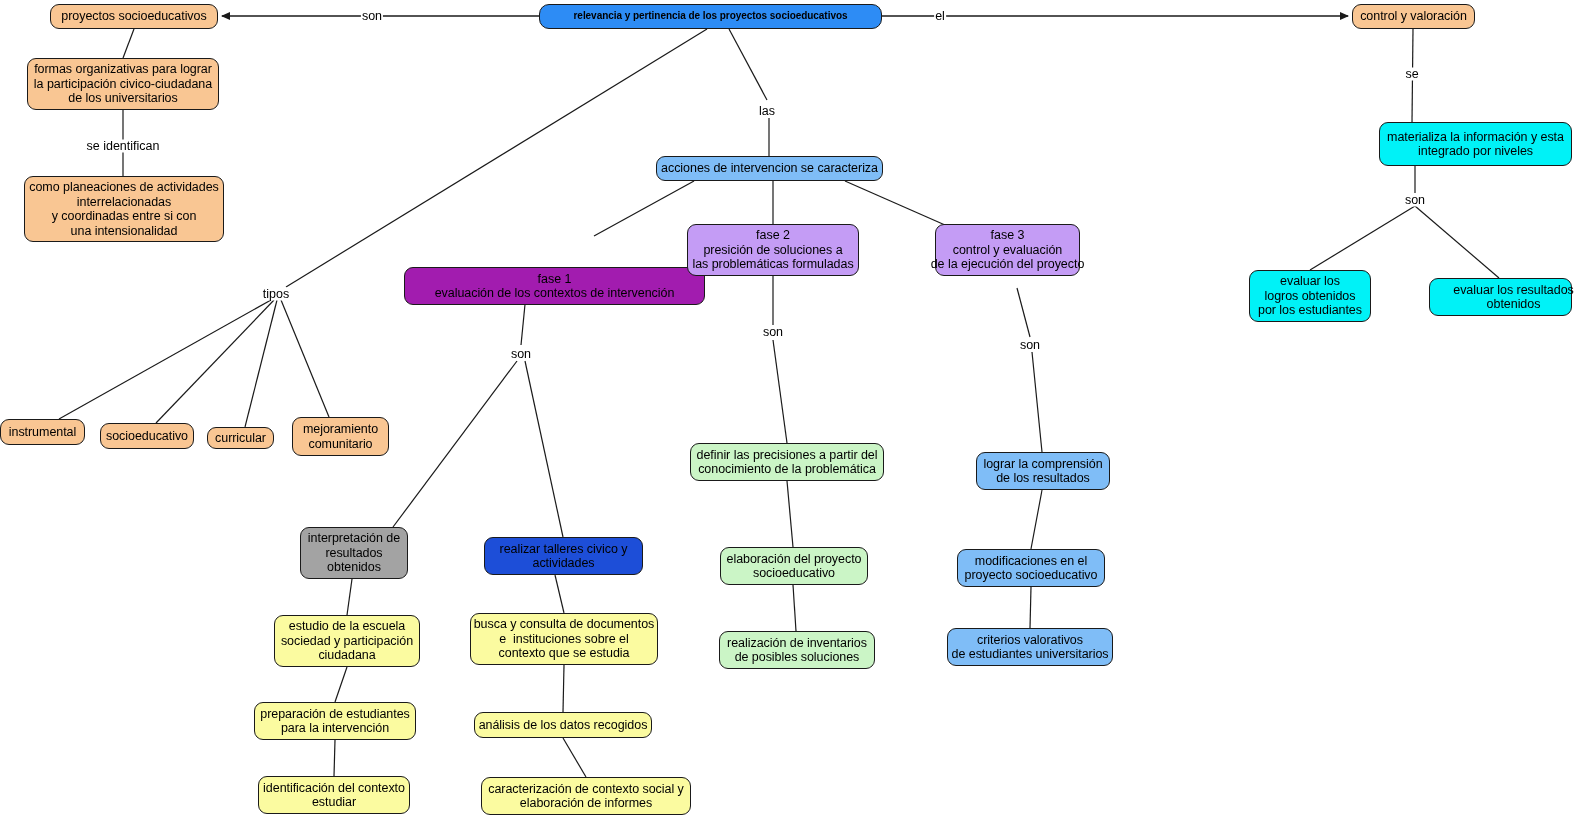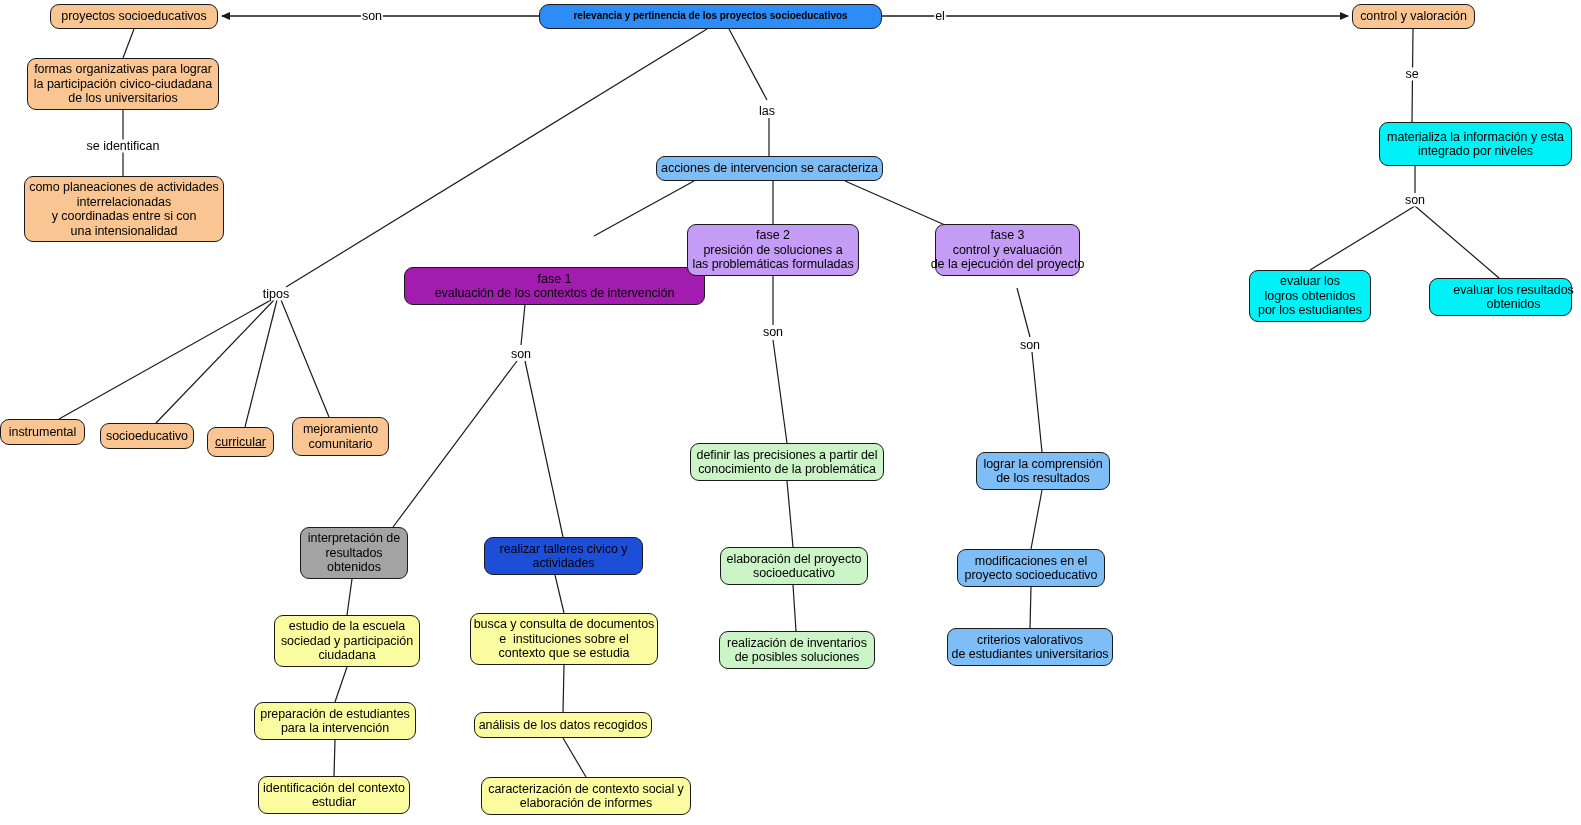--- a/index.html
+++ b/index.html
@@ -128,21 +128,21 @@
       <div class="node" style="left: 404px; top: 236px; width: 301px; height: 38px; background: #a21caf; margin-top: 31px;"><span>fase 1
 evaluación de los contextos de intervención</span></div>
       <div class="node" style="left: 687px; top: 224px; width: 172px; height: 52px; background: rgb(196, 156, 245);"><span>fase 2
 presición de soluciones a
 las problemáticas formuladas</span></div>
       <div class="node" style="left: 935px; top: 224px; width: 145px; height: 52px; background: rgb(196, 156, 245);"><span>fase 3
 control y evaluación
 de la ejecución del proyecto</span></div>
       <div class="node" style="left: 0px; top: 419px; width: 85px; height: 26px; background: rgb(249, 198, 147);"><span>instrumental</span></div>
       <div class="node" style="left: 100px; top: 423px; width: 94px; height: 26px; background: rgb(249, 198, 147);"><span>socioeducativo</span></div>
-      <div class="node" style="left: 207px; top: 427px; width: 67px; height: 30px; background: rgb(249, 198, 147); text-decoration: underline;"><span>curricular</span></div>
+      <div class="node" style="left: 207px; top: 427px; width: 67px; height: 22px; background: rgb(249, 198, 147);"><span>curricular</span></div>
       <div class="node" style="left: 292px; top: 417px; width: 97px; height: 39px; background: rgb(249, 198, 147);"><span>mejoramiento
 comunitario</span></div>
       <div class="node" style="left: 300px; top: 527px; width: 108px; height: 52px; background: #a3a3a3;"><span>interpretación de
 resultados
 obtenidos</span></div>
       <div class="node" style="left: 274px; top: 615px; width: 146px; height: 52px; background: rgb(251, 251, 160);"><span>estudio de la escuela
 sociedad y participación
 ciudadana</span></div>
       <div class="node" style="left: 254px; top: 702px; width: 162px; height: 38px; background: rgb(251, 251, 160);"><span>preparación de estudiantes
 para la intervención</span></div>

